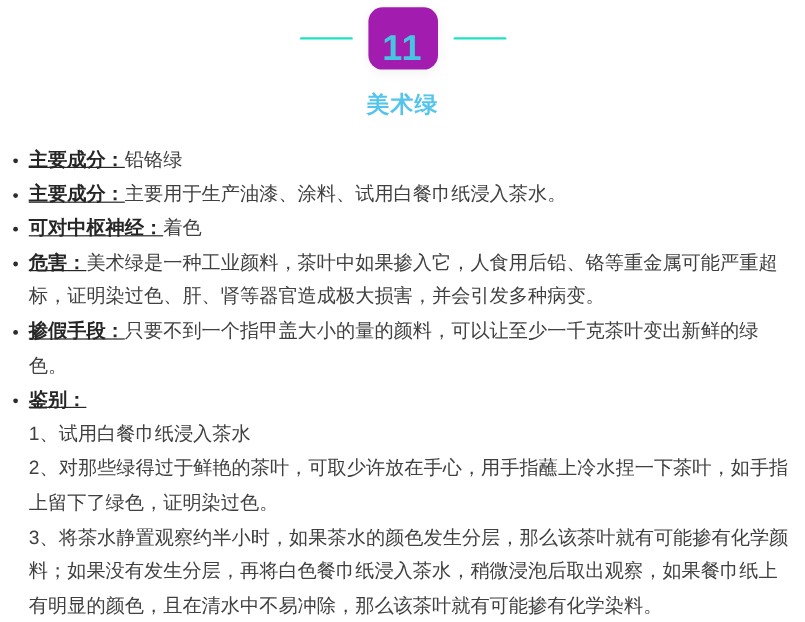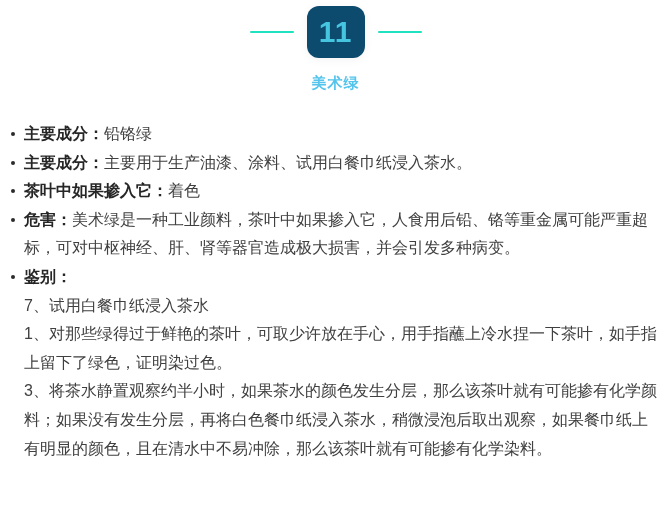--- a/index.html
+++ b/index.html
@@ -18,37 +18,37 @@
     justify-content: center;
   }
   .dash {
     width: 44px; height: 2px;
     background: var(--dash-teal, #1fe2c0);
     border-radius: 1px;
   }
   .num-badge {
     width: 58px; height: 52px;
     margin: 0 13px;
-    background: #0c4a6e;
+    background: #a21caf;
     border-radius: 12px;
     box-shadow: 0 2px 10px rgba(0,0,0,0.05);
-    display: flex; align-items: center; justify-content: center;
+    display: flex; align-items: flex-end; justify-content: center;
   }
   .num {
     font-size: 30px;
     font-weight: 700;
     color: var(--number-cyan, #45c5e0);
     letter-spacing: 1px;
   }
   
   .subtitle {
     margin-top: 16px;
     height: 18px;
     text-align: center;
-    font-size: 15px;
+    font-size: 19px;
     font-weight: 700;
     letter-spacing: 1px;
     color: var(--subtitle-blue, #54c4ec);
   }
   
   ul.info-list {
     margin-top: 28px;
     list-style: none;
     padding: 0 14px 0 10px;
     font-size: 16px;
@@ -62,20 +62,21 @@
   ul.info-list li .bullet-dot {
     position: absolute;
     left: 1px; top: 12px;
     width: 4px; height: 4px;
     border-radius: 50%;
     background: #2b2b2b;
   }
   ul.info-list li b {
     font-weight: 700;
     color: var(--label-text, #262626);
+    text-decoration: underline;
   }
   .steps p { margin: 0; }
 </style>
 </head>
 <body>
 
 <div class="page">
 
   <div class="section-header">
     <span class="dash"></span>
@@ -88,28 +89,31 @@
   <div class="subtitle">美术绿</div>
 
   <ul class="info-list">
     <li>
       <span class="bullet-dot" style="background: rgb(43, 43, 43);"></span><b>主要成分：</b><span>铅铬绿</span>
     </li>
     <li>
       <span class="bullet-dot" style="background: rgb(43, 43, 43);"></span><b>主要成分：</b><span>主要用于生产油漆、涂料、试用白餐巾纸浸入茶水。</span>
     </li>
     <li>
-      <span class="bullet-dot" style="background: rgb(43, 43, 43);"></span><b>茶叶中如果掺入它：</b><span>着色</span>
+      <span class="bullet-dot" style="background: rgb(43, 43, 43);"></span><b>可对中枢神经：</b><span>着色</span>
     </li>
     <li>
-      <span class="bullet-dot" style="background: rgb(43, 43, 43);"></span><b>危害：</b><span>美术绿是一种工业颜料，茶叶中如果掺入它，人食用后铅、铬等重金属可能严重超标，可对中枢神经、肝、肾等器官造成极大损害，并会引发多种病变。</span>
+      <span class="bullet-dot" style="background: rgb(43, 43, 43);"></span><b>危害：</b><span>美术绿是一种工业颜料，茶叶中如果掺入它，人食用后铅、铬等重金属可能严重超标，证明染过色、肝、肾等器官造成极大损害，并会引发多种病变。</span>
+    </li>
+    <li>
+      <span class="bullet-dot" style="background: rgb(43, 43, 43);"></span><b>掺假手段：</b><span>只要不到一个指甲盖大小的量的颜料，可以让至少一千克茶叶变出新鲜的绿色。</span>
     </li>
     <li>
       <span class="bullet-dot" style="background: rgb(43, 43, 43);"></span><b>鉴别：</b>
       <div class="steps">
-        <p>7、试用白餐巾纸浸入茶水</p>
-        <p>1、对那些绿得过于鲜艳的茶叶，可取少许放在手心，用手指蘸上冷水捏一下茶叶，如手指上留下了绿色，证明染过色。</p>
+        <p>1、试用白餐巾纸浸入茶水</p>
+        <p>2、对那些绿得过于鲜艳的茶叶，可取少许放在手心，用手指蘸上冷水捏一下茶叶，如手指上留下了绿色，证明染过色。</p>
         <p>3、将茶水静置观察约半小时，如果茶水的颜色发生分层，那么该茶叶就有可能掺有化学颜料；如果没有发生分层，再将白色餐巾纸浸入茶水，稍微浸泡后取出观察，如果餐巾纸上有明显的颜色，且在清水中不易冲除，那么该茶叶就有可能掺有化学染料。</p>
       </div>
     </li>
   </ul>
 
 </div>
 
 </body></html>

